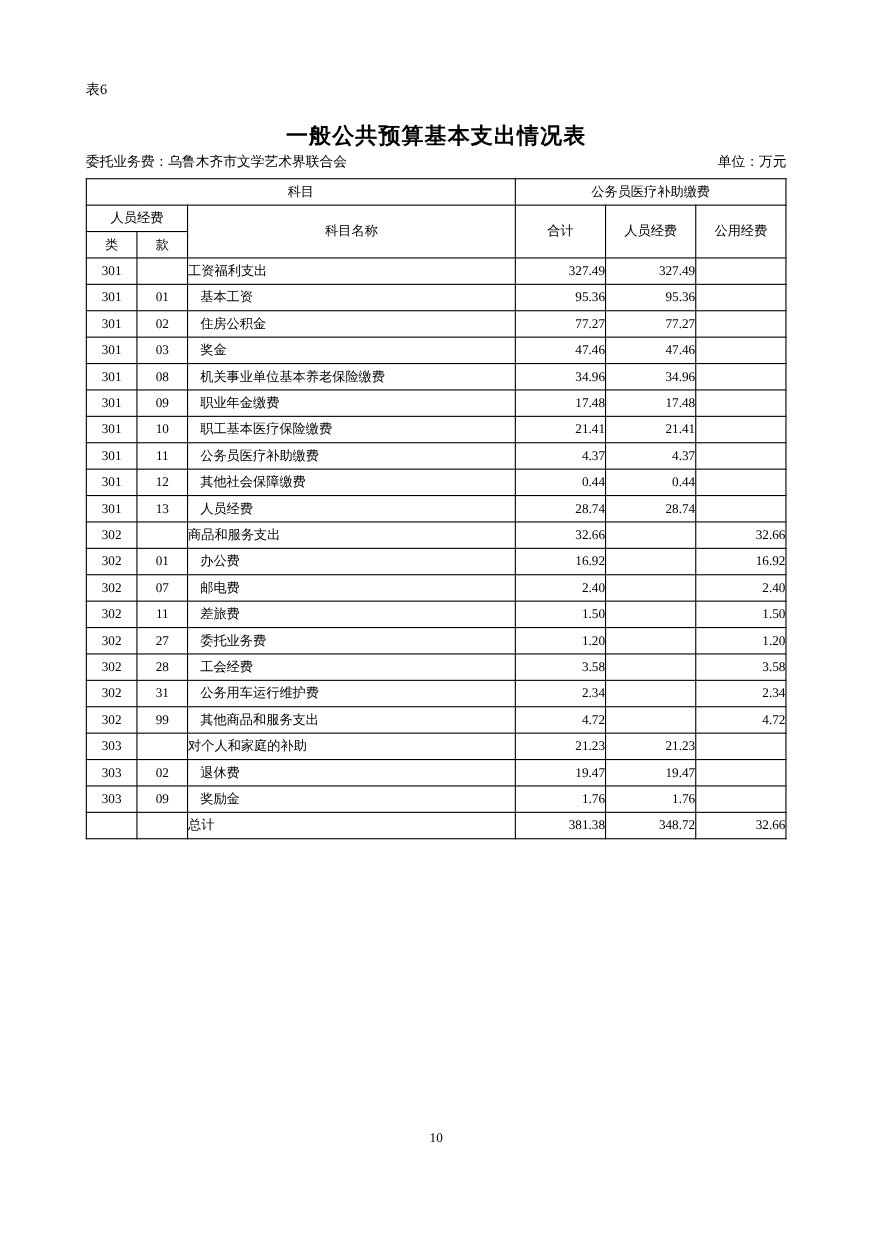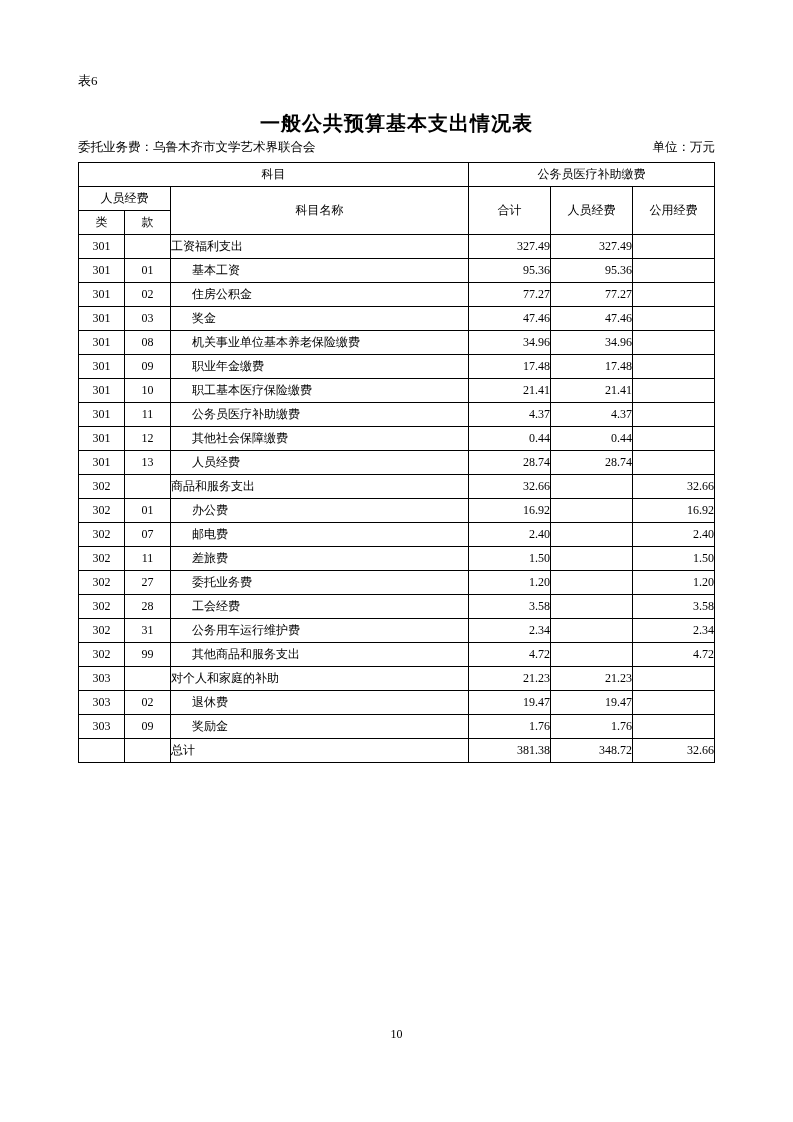--- a/index.html
+++ b/index.html
@@ -72,21 +72,21 @@
   }
   .c-code-type { width: 46px; text-align: center; }
   .c-code-item { width: 46px; text-align: center; }
   .c-name { width: 298px; }
   .c-num { width: 82px; text-align: right; }
   .hdr { text-align: center; }
   .name-cell {
     padding-left: 12px;
     text-align: left;
   }
-  .name-cell.lv2 { padding-left: 21px; }
+  .name-cell.lv2 { padding-left: 11px; }
   .num-cell {
     padding-right: 14px;
     text-align: right;
     font-family: "Liberation Serif", serif;
   }
   .bold { font-weight: bold; }
   .total-name {
     text-align: left;
     font-weight: bold;
     padding-left: 0;

